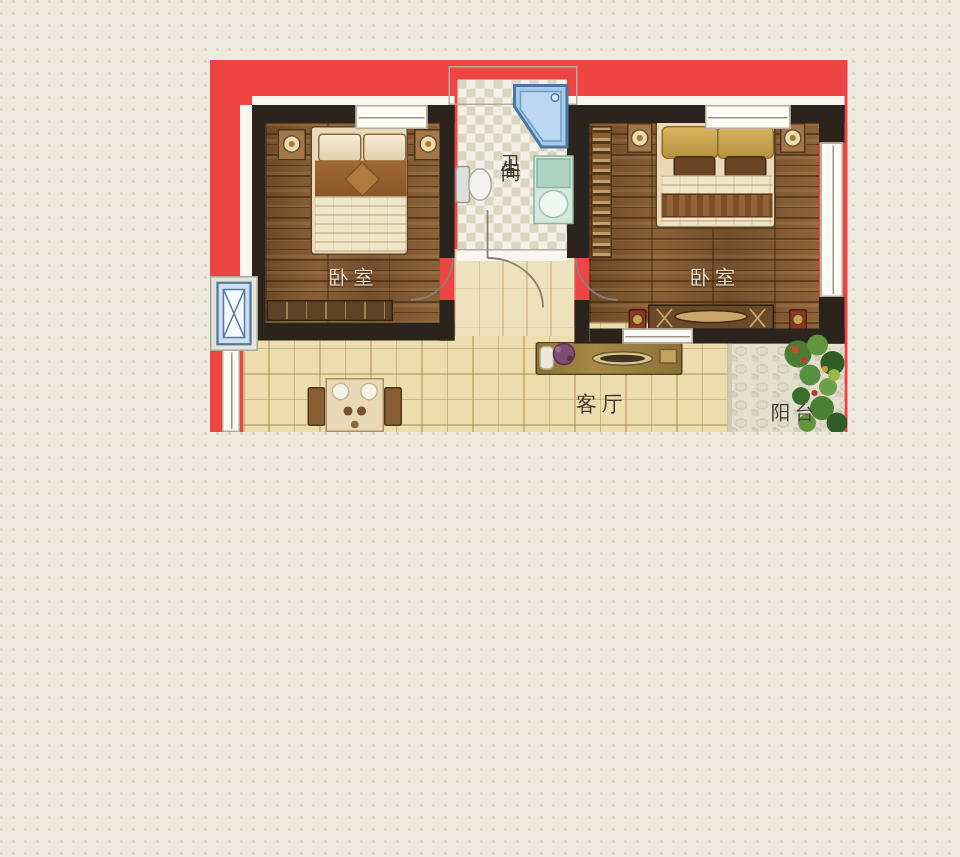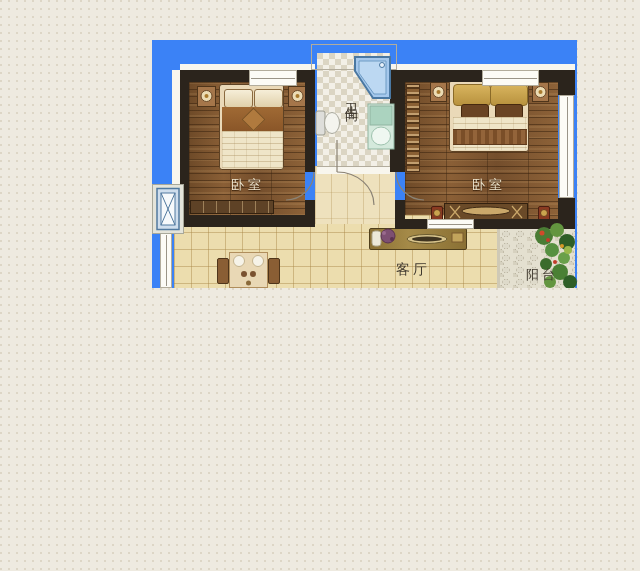--- a/index.html
+++ b/index.html
@@ -6,22 +6,22 @@
   body{
     width:640px;height:571px;
     background-color:#eeeae0;
     background-image:radial-gradient(circle at 1px 1px, #ddd6c6 1px, transparent 1.3px);
     background-size:8px 8px;
     font-family:"DejaVu Sans", sans-serif;
     position:relative;overflow:hidden;
   }
   .abs{position:absolute;}
   #plan{
-    position:absolute;left:152px;top:40px;width:425px;height:248px;
-    background:#3b82f6;overflow:hidden;
+    position:absolute;left:140px;top:40px;width:425px;height:248px;
+    background:#ef4444;overflow:hidden;
   }
   
   .wood{
     background-color:#7d5631;
     background-image:
       repeating-linear-gradient(180deg, rgba(58,35,14,.55) 0 1px, transparent 1px 7px),
       repeating-linear-gradient(90deg, rgba(45,27,10,.35) 0 1px, transparent 1px 41px),
       repeating-linear-gradient(180deg, rgba(255,214,150,.10) 0 2px, transparent 2px 11px),
       linear-gradient(90deg, #6e4a28, #8a5f36 30%, #744e2c 60%, #8d6238);
   }

